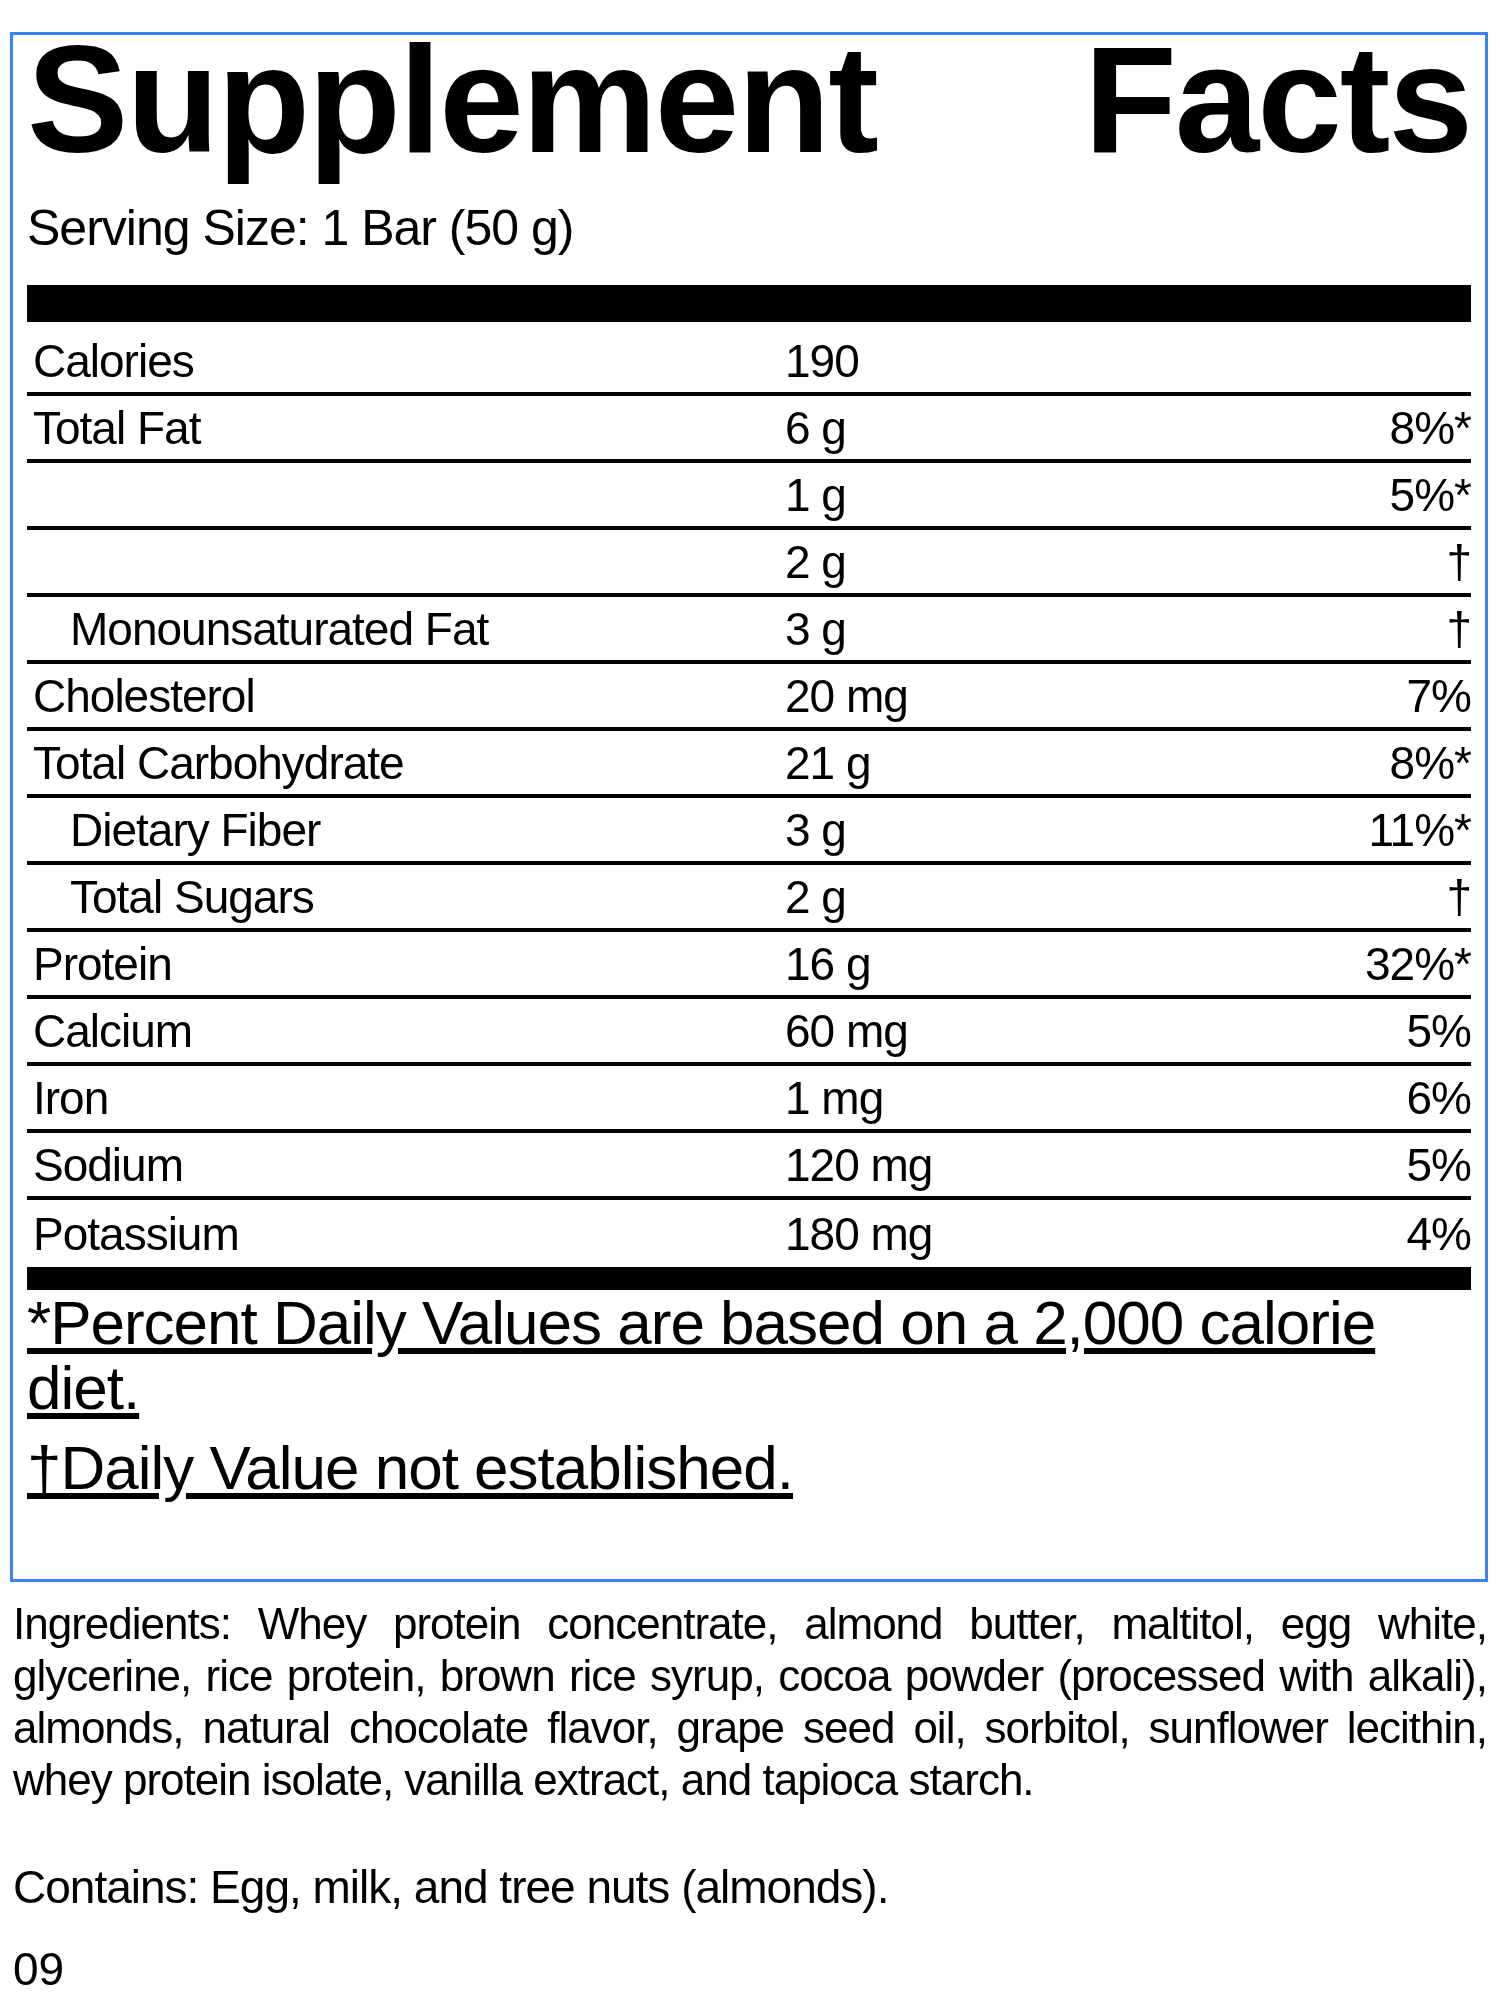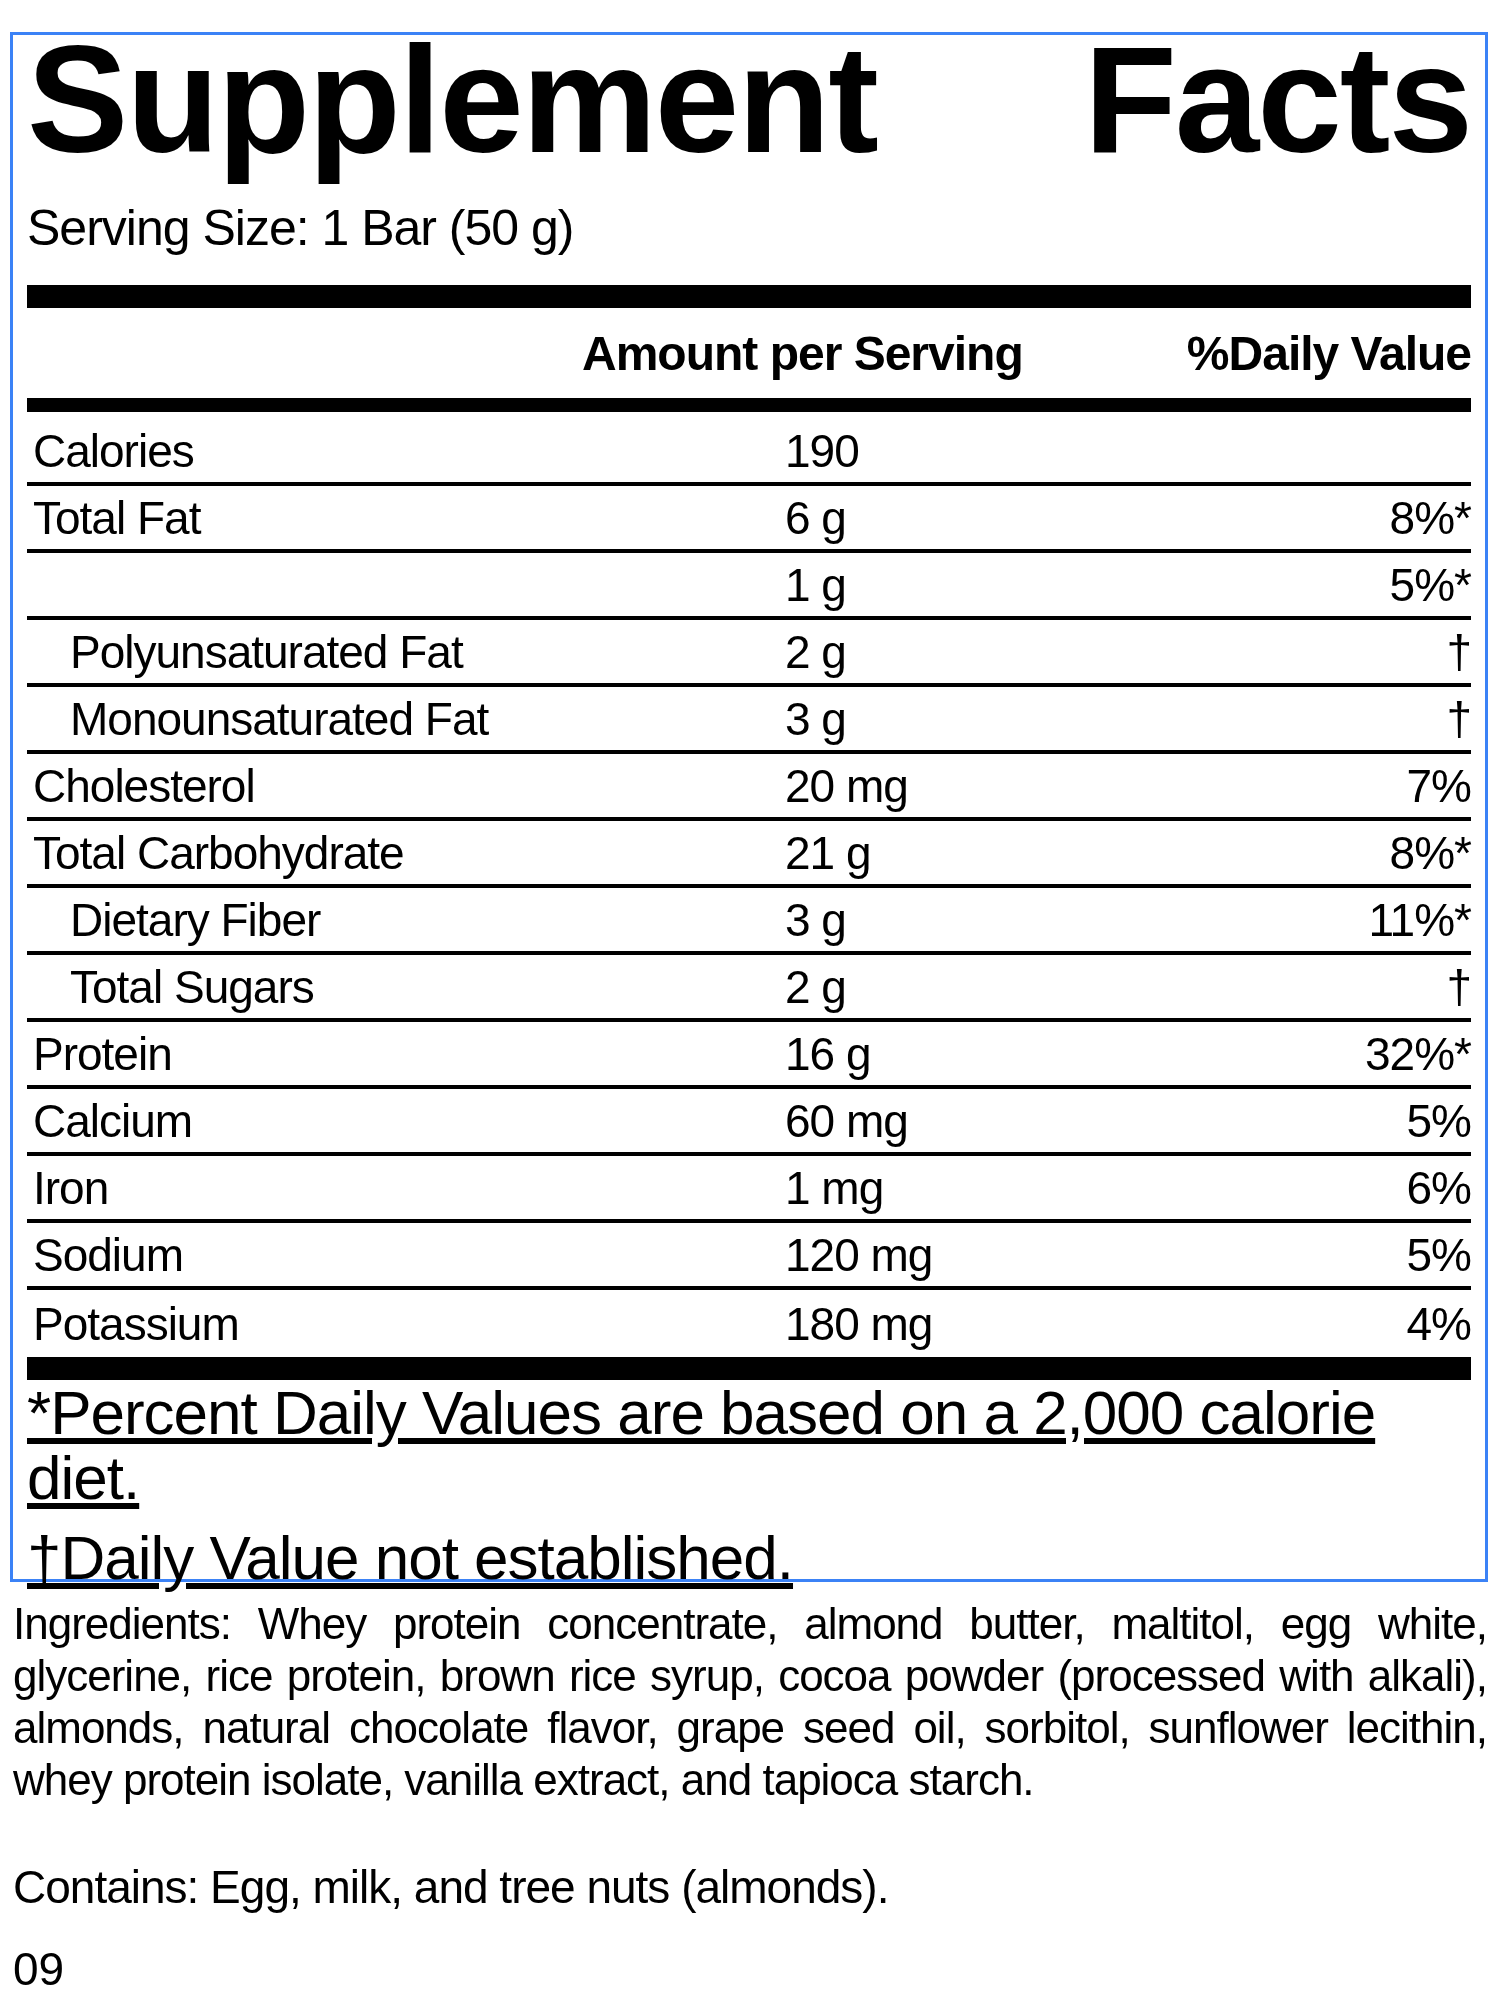--- a/index.html
+++ b/index.html
@@ -100,44 +100,39 @@
 
     <div class="title-row">
       <span>Supplement</span>
       <span>Facts</span>
     </div>
 
     <div class="serving">Serving Size: 1 Bar (50 g)</div>
 
     <div class="bar thick top"></div>
 
-    <div class="hdr">
-      <span class="hdr-amt">Amount per Serving</span>
-      <span class="hdr-dv">%Daily Value</span>
-    </div>
 
     <div class="bar mid"></div>
 
     <div class="rows">
         <div class="row">
           <span class="name">Calories</span>
           <span class="amt">190</span>
           <span class="dv"></span>
         </div>
         <div class="row">
           <span class="name">Total Fat</span>
           <span class="amt">6 g</span>
           <span class="dv">8%*</span>
         </div>
         <div class="row ind1">
           <span class="amt">1 g</span>
           <span class="dv">5%*</span>
         </div>
         <div class="row ind1">
-          <span class="name">Polyunsaturated Fat</span>
           <span class="amt">2 g</span>
           <span class="dv">†</span>
         </div>
         <div class="row ind1">
           <span class="name">Monounsaturated Fat</span>
           <span class="amt">3 g</span>
           <span class="dv">†</span>
         </div>
         <div class="row">
           <span class="name">Cholesterol</span>

